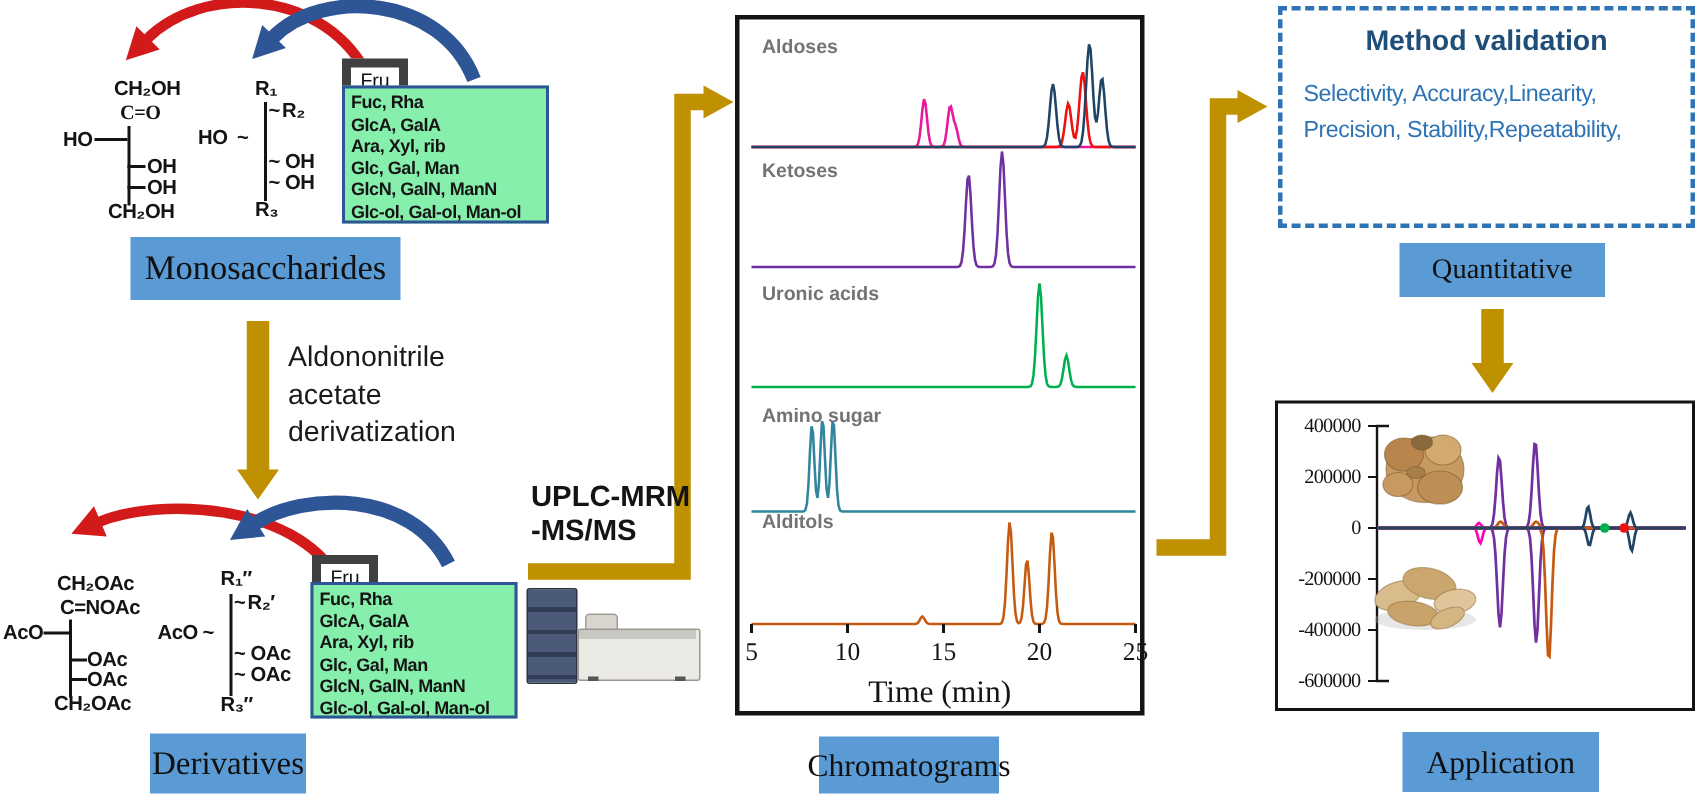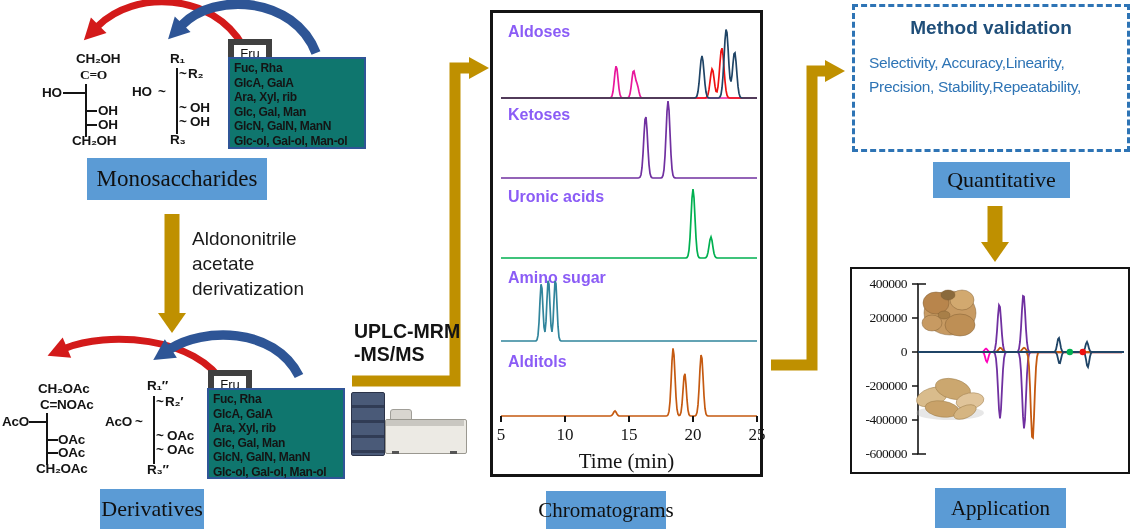--- a/index.html
+++ b/index.html
@@ -12,29 +12,29 @@
            display:flex;align-items:center;justify-content:center;z-index:3;}
   
   .struct{z-index:3;}
   .struct span{position:absolute;font-weight:bold;font-size:13.5px;color:#141414;white-space:nowrap;letter-spacing:-0.3px;}
   .vline{position:absolute;width:2px;background:#141414;}
   .hline{position:absolute;height:2px;background:#141414;}
   .squig{font-weight:bold;color:#141414;}
   
   .frubox{border:6px solid #404040;background:#fff;font-weight:normal;font-size:13px;
           display:flex;align-items:center;justify-content:center;color:#111;z-index:4;}
-  .sugarlist{border:2px solid #2F5597;background:#0f766e;z-index:4;padding:2px 4px;box-sizing:border-box;}
+  .sugarlist{border:2px solid #2F5597;background:#86efac;z-index:4;padding:2px 4px;box-sizing:border-box;}
   .sugarlist div{font-weight:bold;font-size:12px;line-height:14.6px;color:#141414;letter-spacing:-0.3px;white-space:nowrap;}
   
   .deriv-lines div{font-size:19px;line-height:25px;color:#1a1a1a;}
   .uplc-lines div{font-size:19.5px;line-height:23px;font-weight:bold;color:#141414;}
   
   #chrom-panel{left:490px;top:10px;width:273px;height:467px;border:3px solid #141414;
                background:#fff;box-sizing:border-box;z-index:2;}
-  .tracelabel{position:absolute;font-weight:bold;font-size:16px;color:#8b5cf6;white-space:nowrap;}
+  .tracelabel{position:absolute;font-weight:bold;font-size:13px;color:#737373;white-space:nowrap;}
   svg.trace{position:absolute;left:8px;width:256px;height:82px;overflow:visible;}
   .xtick{position:absolute;width:2px;height:6px;background:#141414;}
   .xticklabel{position:absolute;font-family:"Liberation Serif","DejaVu Serif",serif;font-size:17px;color:#141414;transform:translateX(-50%);}
   #time-label{left:0;top:436px;width:267px;text-align:center;
               font-family:"Liberation Serif","DejaVu Serif",serif;font-weight:normal;font-size:21px;color:#141414;}
   
   #mv-box{left:852px;top:4px;width:278px;height:148px;border:3px dashed #2E74B5;background:#fff;box-sizing:border-box;z-index:2;}
   #mv-title{left:0;top:10px;width:272px;text-align:center;font-weight:bold;font-size:19px;color:#1F4E79;}
   #mv-lines{left:14px;top:44px;}
   #mv-lines div{font-size:15.5px;line-height:24px;color:#2E74B5;letter-spacing:-0.3px;white-space:nowrap;}
@@ -183,21 +183,21 @@
     <div class="abs" id="inst-ms-top"></div>
     <div class="abs foot" style="left:6px;top:31px;"></div>
     <div class="abs foot" style="left:64px;top:31px;"></div>
   </div>
 
   <div class="abs" id="chrom-panel">
     <span class="tracelabel" style="left:15px;top:10px;">Aldoses</span>
     <span class="tracelabel" style="left:15px;top:93px;">Ketoses</span>
     <span class="tracelabel" style="left:15px;top:175px;">Uronic acids</span>
     <span class="tracelabel" style="left:15px;top:256px;">Amino sugar</span>
-    <span class="tracelabel" style="left:15px;top:340px;">Alditols</span>
+    <span class="tracelabel" style="left:15px;top:327px;">Alditols</span>
     <svg class="trace" style="top:5px;" viewBox="0 0 256 82">
         <path d="M0,80.0 L1,80.0 L2,80.0 L3,80.0 L4,80.0 L5,80.0 L6,80.0 L7,80.0 L8,80.0 L9,80.0 L10,80.0 L11,80.0 L12,80.0 L13,80.0 L14,80.0 L15,80.0 L16,80.0 L17,80.0 L18,80.0 L19,80.0 L20,80.0 L21,80.0 L22,80.0 L23,80.0 L24,80.0 L25,80.0 L26,80.0 L27,80.0 L28,80.0 L29,80.0 L30,80.0 L31,80.0 L32,80.0 L33,80.0 L34,80.0 L35,80.0 L36,80.0 L37,80.0 L38,80.0 L39,80.0 L40,80.0 L41,80.0 L42,80.0 L43,80.0 L44,80.0 L45,80.0 L46,80.0 L47,80.0 L48,80.0 L49,80.0 L50,80.0 L51,80.0 L52,80.0 L53,80.0 L54,80.0 L55,80.0 L56,80.0 L57,80.0 L58,80.0 L59,80.0 L60,80.0 L61,80.0 L62,80.0 L63,80.0 L64,80.0 L65,80.0 L66,80.0 L67,80.0 L68,80.0 L69,80.0 L70,80.0 L71,80.0 L72,80.0 L73,80.0 L74,80.0 L75,80.0 L76,80.0 L77,80.0 L78,80.0 L79,80.0 L80,80.0 L81,80.0 L82,80.0 L83,80.0 L84,80.0 L85,80.0 L86,80.0 L87,80.0 L88,80.0 L89,80.0 L90,80.0 L91,80.0 L92,80.0 L93,80.0 L94,80.0 L95,80.0 L96,80.0 L97,80.0 L98,80.0 L99,80.0 L100,80.0 L101,80.0 L102,80.0 L103,80.0 L104,80.0 L105,80.0 L106,80.0 L107,80.0 L108,80.0 L109,79.9 L110,79.5 L111,77.9 L112,73.5 L113,64.9 L114,54.4 L115,48.2 L116,51.0 L117,60.7 L118,70.6 L119,76.6 L120,79.1 L121,79.8 L122,80.0 L123,80.0 L124,80.0 L125,80.0 L126,80.0 L127,79.7 L128,78.8 L129,75.9 L130,69.6 L131,60.8 L132,53.7 L133,53.0 L134,57.6 L135,62.4 L136,65.3 L137,68.9 L138,73.7 L139,77.6 L140,79.4 L141,79.9 L142,80.0 L143,80.0 L144,80.0 L145,80.0 L146,80.0 L147,80.0 L148,80.0 L149,80.0 L150,80.0 L151,80.0 L152,80.0 L153,80.0 L154,80.0 L155,80.0 L156,80.0 L157,80.0 L158,80.0 L159,80.0 L160,80.0 L161,80.0 L162,80.0 L163,80.0 L164,80.0 L165,80.0 L166,80.0 L167,80.0 L168,80.0 L169,80.0 L170,80.0 L171,80.0 L172,80.0 L173,80.0 L174,80.0 L175,80.0 L176,80.0 L177,80.0 L178,80.0 L179,80.0 L180,80.0 L181,80.0 L182,80.0 L183,80.0 L184,80.0 L185,80.0 L186,80.0 L187,80.0 L188,80.0 L189,80.0 L190,80.0 L191,80.0 L192,80.0 L193,80.0 L194,80.0 L195,80.0 L196,80.0 L197,80.0 L198,80.0 L199,80.0 L200,80.0 L201,80.0 L202,80.0 L203,80.0 L204,80.0 L205,80.0 L206,80.0 L207,80.0 L208,80.0 L209,80.0 L210,80.0 L211,80.0 L212,80.0 L213,80.0 L214,80.0 L215,80.0 L216,80.0 L217,80.0 L218,80.0 L219,80.0 L220,80.0 L221,80.0 L222,80.0 L223,80.0 L224,80.0 L225,80.0 L226,80.0 L227,80.0 L228,80.0 L229,80.0 L230,80.0 L231,80.0 L232,80.0 L233,80.0 L234,80.0 L235,80.0 L236,80.0 L237,80.0 L238,80.0 L239,80.0 L240,80.0 L241,80.0 L242,80.0 L243,80.0 L244,80.0 L245,80.0 L246,80.0 L247,80.0 L248,80.0 L249,80.0 L250,80.0 L251,80.0 L252,80.0 L253,80.0 L254,80.0 L255,80.0 L256,80.0 " fill="none" stroke="#E8179C" stroke-width="1.7"></path>
         <path d="M0,80.0 L1,80.0 L2,80.0 L3,80.0 L4,80.0 L5,80.0 L6,80.0 L7,80.0 L8,80.0 L9,80.0 L10,80.0 L11,80.0 L12,80.0 L13,80.0 L14,80.0 L15,80.0 L16,80.0 L17,80.0 L18,80.0 L19,80.0 L20,80.0 L21,80.0 L22,80.0 L23,80.0 L24,80.0 L25,80.0 L26,80.0 L27,80.0 L28,80.0 L29,80.0 L30,80.0 L31,80.0 L32,80.0 L33,80.0 L34,80.0 L35,80.0 L36,80.0 L37,80.0 L38,80.0 L39,80.0 L40,80.0 L41,80.0 L42,80.0 L43,80.0 L44,80.0 L45,80.0 L46,80.0 L47,80.0 L48,80.0 L49,80.0 L50,80.0 L51,80.0 L52,80.0 L53,80.0 L54,80.0 L55,80.0 L56,80.0 L57,80.0 L58,80.0 L59,80.0 L60,80.0 L61,80.0 L62,80.0 L63,80.0 L64,80.0 L65,80.0 L66,80.0 L67,80.0 L68,80.0 L69,80.0 L70,80.0 L71,80.0 L72,80.0 L73,80.0 L74,80.0 L75,80.0 L76,80.0 L77,80.0 L78,80.0 L79,80.0 L80,80.0 L81,80.0 L82,80.0 L83,80.0 L84,80.0 L85,80.0 L86,80.0 L87,80.0 L88,80.0 L89,80.0 L90,80.0 L91,80.0 L92,80.0 L93,80.0 L94,80.0 L95,80.0 L96,80.0 L97,80.0 L98,80.0 L99,80.0 L100,80.0 L101,80.0 L102,80.0 L103,80.0 L104,80.0 L105,80.0 L106,80.0 L107,80.0 L108,80.0 L109,80.0 L110,80.0 L111,80.0 L112,80.0 L113,80.0 L114,80.0 L115,80.0 L116,80.0 L117,80.0 L118,80.0 L119,80.0 L120,80.0 L121,80.0 L122,80.0 L123,80.0 L124,80.0 L125,80.0 L126,80.0 L127,80.0 L128,80.0 L129,80.0 L130,80.0 L131,80.0 L132,80.0 L133,80.0 L134,80.0 L135,80.0 L136,80.0 L137,80.0 L138,80.0 L139,80.0 L140,80.0 L141,80.0 L142,80.0 L143,80.0 L144,80.0 L145,80.0 L146,80.0 L147,80.0 L148,80.0 L149,80.0 L150,80.0 L151,80.0 L152,80.0 L153,80.0 L154,80.0 L155,80.0 L156,80.0 L157,80.0 L158,80.0 L159,80.0 L160,80.0 L161,80.0 L162,80.0 L163,80.0 L164,80.0 L165,80.0 L166,80.0 L167,80.0 L168,80.0 L169,80.0 L170,80.0 L171,80.0 L172,80.0 L173,80.0 L174,80.0 L175,80.0 L176,80.0 L177,80.0 L178,80.0 L179,80.0 L180,80.0 L181,80.0 L182,80.0 L183,80.0 L184,80.0 L185,80.0 L186,80.0 L187,80.0 L188,80.0 L189,80.0 L190,80.0 L191,80.0 L192,80.0 L193,80.0 L194,80.0 L195,80.0 L196,80.0 L197,80.0 L198,80.0 L199,80.0 L200,80.0 L201,80.0 L202,80.0 L203,80.0 L204,79.9 L205,79.7 L206,78.8 L207,76.5 L208,71.4 L209,63.7 L210,55.6 L211,51.1 L212,53.1 L213,60.2 L214,68.2 L215,73.4 L216,73.8 L217,68.6 L218,58.0 L219,44.5 L220,33.3 L221,30.2 L222,37.1 L223,50.0 L224,63.0 L225,72.2 L226,77.1 L227,79.1 L228,79.8 L229,80.0 L230,80.0 L231,80.0 L232,80.0 L233,80.0 L234,80.0 L235,80.0 L236,80.0 L237,80.0 L238,80.0 L239,80.0 L240,80.0 L241,80.0 L242,80.0 L243,80.0 L244,80.0 L245,80.0 L246,80.0 L247,80.0 L248,80.0 L249,80.0 L250,80.0 L251,80.0 L252,80.0 L253,80.0 L254,80.0 L255,80.0 L256,80.0 " fill="none" stroke="#EE1111" stroke-width="1.7"></path>
         <path d="M0,80.0 L1,80.0 L2,80.0 L3,80.0 L4,80.0 L5,80.0 L6,80.0 L7,80.0 L8,80.0 L9,80.0 L10,80.0 L11,80.0 L12,80.0 L13,80.0 L14,80.0 L15,80.0 L16,80.0 L17,80.0 L18,80.0 L19,80.0 L20,80.0 L21,80.0 L22,80.0 L23,80.0 L24,80.0 L25,80.0 L26,80.0 L27,80.0 L28,80.0 L29,80.0 L30,80.0 L31,80.0 L32,80.0 L33,80.0 L34,80.0 L35,80.0 L36,80.0 L37,80.0 L38,80.0 L39,80.0 L40,80.0 L41,80.0 L42,80.0 L43,80.0 L44,80.0 L45,80.0 L46,80.0 L47,80.0 L48,80.0 L49,80.0 L50,80.0 L51,80.0 L52,80.0 L53,80.0 L54,80.0 L55,80.0 L56,80.0 L57,80.0 L58,80.0 L59,80.0 L60,80.0 L61,80.0 L62,80.0 L63,80.0 L64,80.0 L65,80.0 L66,80.0 L67,80.0 L68,80.0 L69,80.0 L70,80.0 L71,80.0 L72,80.0 L73,80.0 L74,80.0 L75,80.0 L76,80.0 L77,80.0 L78,80.0 L79,80.0 L80,80.0 L81,80.0 L82,80.0 L83,80.0 L84,80.0 L85,80.0 L86,80.0 L87,80.0 L88,80.0 L89,80.0 L90,80.0 L91,80.0 L92,80.0 L93,80.0 L94,80.0 L95,80.0 L96,80.0 L97,80.0 L98,80.0 L99,80.0 L100,80.0 L101,80.0 L102,80.0 L103,80.0 L104,80.0 L105,80.0 L106,80.0 L107,80.0 L108,80.0 L109,80.0 L110,80.0 L111,80.0 L112,80.0 L113,80.0 L114,80.0 L115,80.0 L116,80.0 L117,80.0 L118,80.0 L119,80.0 L120,80.0 L121,80.0 L122,80.0 L123,80.0 L124,80.0 L125,80.0 L126,80.0 L127,80.0 L128,80.0 L129,80.0 L130,80.0 L131,80.0 L132,80.0 L133,80.0 L134,80.0 L135,80.0 L136,80.0 L137,80.0 L138,80.0 L139,80.0 L140,80.0 L141,80.0 L142,80.0 L143,80.0 L144,80.0 L145,80.0 L146,80.0 L147,80.0 L148,80.0 L149,80.0 L150,80.0 L151,80.0 L152,80.0 L153,80.0 L154,80.0 L155,80.0 L156,80.0 L157,80.0 L158,80.0 L159,80.0 L160,80.0 L161,80.0 L162,80.0 L163,80.0 L164,80.0 L165,80.0 L166,80.0 L167,80.0 L168,80.0 L169,80.0 L170,80.0 L171,80.0 L172,80.0 L173,80.0 L174,80.0 L175,80.0 L176,80.0 L177,80.0 L178,80.0 L179,80.0 L180,80.0 L181,80.0 L182,80.0 L183,80.0 L184,80.0 L185,80.0 L186,80.0 L187,80.0 L188,80.0 L189,80.0 L190,80.0 L191,80.0 L192,80.0 L193,80.0 L194,79.9 L195,79.4 L196,77.8 L197,73.5 L198,65.2 L199,53.4 L200,42.4 L201,38.0 L202,43.1 L203,54.4 L204,66.0 L205,74.0 L206,78.0 L207,79.5 L208,79.9 L209,80.0 L210,80.0 L211,80.0 L212,80.0 L213,80.0 L214,80.0 L215,80.0 L216,80.0 L217,80.0 L218,79.7 L219,78.9 L220,76.4 L221,70.0 L222,57.8 L223,40.1 L224,22.0 L225,11.6 L226,14.6 L227,29.3 L228,47.3 L229,60.3 L230,63.6 L231,57.3 L232,45.5 L233,35.8 L234,34.8 L235,43.6 L236,56.8 L237,68.4 L238,75.4 L239,78.6 L240,79.7 L241,79.9 L242,80.0 L243,80.0 L244,80.0 L245,80.0 L246,80.0 L247,80.0 L248,80.0 L249,80.0 L250,80.0 L251,80.0 L252,80.0 L253,80.0 L254,80.0 L255,80.0 L256,80.0 " fill="none" stroke="#1F4466" stroke-width="1.7"></path>
       </svg>
     <svg class="trace" style="top:85px;" viewBox="0 0 256 82">
         <path d="M0,80.0 L1,80.0 L2,80.0 L3,80.0 L4,80.0 L5,80.0 L6,80.0 L7,80.0 L8,80.0 L9,80.0 L10,80.0 L11,80.0 L12,80.0 L13,80.0 L14,80.0 L15,80.0 L16,80.0 L17,80.0 L18,80.0 L19,80.0 L20,80.0 L21,80.0 L22,80.0 L23,80.0 L24,80.0 L25,80.0 L26,80.0 L27,80.0 L28,80.0 L29,80.0 L30,80.0 L31,80.0 L32,80.0 L33,80.0 L34,80.0 L35,80.0 L36,80.0 L37,80.0 L38,80.0 L39,80.0 L40,80.0 L41,80.0 L42,80.0 L43,80.0 L44,80.0 L45,80.0 L46,80.0 L47,80.0 L48,80.0 L49,80.0 L50,80.0 L51,80.0 L52,80.0 L53,80.0 L54,80.0 L55,80.0 L56,80.0 L57,80.0 L58,80.0 L59,80.0 L60,80.0 L61,80.0 L62,80.0 L63,80.0 L64,80.0 L65,80.0 L66,80.0 L67,80.0 L68,80.0 L69,80.0 L70,80.0 L71,80.0 L72,80.0 L73,80.0 L74,80.0 L75,80.0 L76,80.0 L77,80.0 L78,80.0 L79,80.0 L80,80.0 L81,80.0 L82,80.0 L83,80.0 L84,80.0 L85,80.0 L86,80.0 L87,80.0 L88,80.0 L89,80.0 L90,80.0 L91,80.0 L92,80.0 L93,80.0 L94,80.0 L95,80.0 L96,80.0 L97,80.0 L98,80.0 L99,80.0 L100,80.0 L101,80.0 L102,80.0 L103,80.0 L104,80.0 L105,80.0 L106,80.0 L107,80.0 L108,80.0 L109,80.0 L110,80.0 L111,80.0 L112,80.0 L113,80.0 L114,80.0 L115,80.0 L116,80.0 L117,80.0 L118,80.0 L119,80.0 L120,80.0 L121,80.0 L122,80.0 L123,80.0 L124,80.0 L125,80.0 L126,80.0 L127,80.0 L128,80.0 L129,80.0 L130,80.0 L131,80.0 L132,80.0 L133,80.0 L134,80.0 L135,80.0 L136,80.0 L137,80.0 L138,79.8 L139,79.2 L140,76.7 L141,69.7 L142,55.9 L143,37.0 L144,21.4 L145,19.1 L146,31.8 L147,50.9 L148,66.6 L149,75.3 L150,78.7 L151,79.7 L152,80.0 L153,80.0 L154,80.0 L155,80.0 L156,80.0 L157,80.0 L158,80.0 L159,80.0 L160,79.9 L161,79.5 L162,77.5 L163,71.6 L164,58.0 L165,36.2 L166,13.5 L167,3.0 L168,12.0 L169,34.3 L170,56.5 L171,70.8 L172,77.3 L173,79.4 L174,79.9 L175,80.0 L176,80.0 L177,80.0 L178,80.0 L179,80.0 L180,80.0 L181,80.0 L182,80.0 L183,80.0 L184,80.0 L185,80.0 L186,80.0 L187,80.0 L188,80.0 L189,80.0 L190,80.0 L191,80.0 L192,80.0 L193,80.0 L194,80.0 L195,80.0 L196,80.0 L197,80.0 L198,80.0 L199,80.0 L200,80.0 L201,80.0 L202,80.0 L203,80.0 L204,80.0 L205,80.0 L206,80.0 L207,80.0 L208,80.0 L209,80.0 L210,80.0 L211,80.0 L212,80.0 L213,80.0 L214,80.0 L215,80.0 L216,80.0 L217,80.0 L218,80.0 L219,80.0 L220,80.0 L221,80.0 L222,80.0 L223,80.0 L224,80.0 L225,80.0 L226,80.0 L227,80.0 L228,80.0 L229,80.0 L230,80.0 L231,80.0 L232,80.0 L233,80.0 L234,80.0 L235,80.0 L236,80.0 L237,80.0 L238,80.0 L239,80.0 L240,80.0 L241,80.0 L242,80.0 L243,80.0 L244,80.0 L245,80.0 L246,80.0 L247,80.0 L248,80.0 L249,80.0 L250,80.0 L251,80.0 L252,80.0 L253,80.0 L254,80.0 L255,80.0 L256,80.0 " fill="none" stroke="#7030A0" stroke-width="1.7"></path>
       </svg>
     <svg class="trace" style="top:165px;" viewBox="0 0 256 82">
         <path d="M0,80.0 L1,80.0 L2,80.0 L3,80.0 L4,80.0 L5,80.0 L6,80.0 L7,80.0 L8,80.0 L9,80.0 L10,80.0 L11,80.0 L12,80.0 L13,80.0 L14,80.0 L15,80.0 L16,80.0 L17,80.0 L18,80.0 L19,80.0 L20,80.0 L21,80.0 L22,80.0 L23,80.0 L24,80.0 L25,80.0 L26,80.0 L27,80.0 L28,80.0 L29,80.0 L30,80.0 L31,80.0 L32,80.0 L33,80.0 L34,80.0 L35,80.0 L36,80.0 L37,80.0 L38,80.0 L39,80.0 L40,80.0 L41,80.0 L42,80.0 L43,80.0 L44,80.0 L45,80.0 L46,80.0 L47,80.0 L48,80.0 L49,80.0 L50,80.0 L51,80.0 L52,80.0 L53,80.0 L54,80.0 L55,80.0 L56,80.0 L57,80.0 L58,80.0 L59,80.0 L60,80.0 L61,80.0 L62,80.0 L63,80.0 L64,80.0 L65,80.0 L66,80.0 L67,80.0 L68,80.0 L69,80.0 L70,80.0 L71,80.0 L72,80.0 L73,80.0 L74,80.0 L75,80.0 L76,80.0 L77,80.0 L78,80.0 L79,80.0 L80,80.0 L81,80.0 L82,80.0 L83,80.0 L84,80.0 L85,80.0 L86,80.0 L87,80.0 L88,80.0 L89,80.0 L90,80.0 L91,80.0 L92,80.0 L93,80.0 L94,80.0 L95,80.0 L96,80.0 L97,80.0 L98,80.0 L99,80.0 L100,80.0 L101,80.0 L102,80.0 L103,80.0 L104,80.0 L105,80.0 L106,80.0 L107,80.0 L108,80.0 L109,80.0 L110,80.0 L111,80.0 L112,80.0 L113,80.0 L114,80.0 L115,80.0 L116,80.0 L117,80.0 L118,80.0 L119,80.0 L120,80.0 L121,80.0 L122,80.0 L123,80.0 L124,80.0 L125,80.0 L126,80.0 L127,80.0 L128,80.0 L129,80.0 L130,80.0 L131,80.0 L132,80.0 L133,80.0 L134,80.0 L135,80.0 L136,80.0 L137,80.0 L138,80.0 L139,80.0 L140,80.0 L141,80.0 L142,80.0 L143,80.0 L144,80.0 L145,80.0 L146,80.0 L147,80.0 L148,80.0 L149,80.0 L150,80.0 L151,80.0 L152,80.0 L153,80.0 L154,80.0 L155,80.0 L156,80.0 L157,80.0 L158,80.0 L159,80.0 L160,80.0 L161,80.0 L162,80.0 L163,80.0 L164,80.0 L165,80.0 L166,80.0 L167,80.0 L168,80.0 L169,80.0 L170,80.0 L171,80.0 L172,80.0 L173,80.0 L174,80.0 L175,80.0 L176,80.0 L177,80.0 L178,80.0 L179,80.0 L180,80.0 L181,80.0 L182,80.0 L183,80.0 L184,80.0 L185,79.9 L186,79.5 L187,77.7 L188,72.1 L189,59.6 L190,39.9 L191,19.8 L192,11.0 L193,19.8 L194,39.9 L195,59.6 L196,72.1 L197,77.7 L198,79.5 L199,79.9 L200,80.0 L201,80.0 L202,80.0 L203,80.0 L204,79.9 L205,79.5 L206,78.1 L207,74.4 L208,68.2 L209,61.6 L210,59.0 L211,62.5 L212,69.3 L213,75.2 L214,78.4 L215,79.6 L216,79.9 L217,80.0 L218,80.0 L219,80.0 L220,80.0 L221,80.0 L222,80.0 L223,80.0 L224,80.0 L225,80.0 L226,80.0 L227,80.0 L228,80.0 L229,80.0 L230,80.0 L231,80.0 L232,80.0 L233,80.0 L234,80.0 L235,80.0 L236,80.0 L237,80.0 L238,80.0 L239,80.0 L240,80.0 L241,80.0 L242,80.0 L243,80.0 L244,80.0 L245,80.0 L246,80.0 L247,80.0 L248,80.0 L249,80.0 L250,80.0 L251,80.0 L252,80.0 L253,80.0 L254,80.0 L255,80.0 L256,80.0 " fill="none" stroke="#00B050" stroke-width="1.7"></path>
@@ -228,21 +228,21 @@
   </div>
 
   <div class="abs" id="mv-box">
     <div class="abs" id="mv-title">Method validation</div>
     <div class="abs" id="mv-lines">
         <div>Selectivity,  Accuracy,Linearity,</div>
         <div>Precision, Stability,Repeatability,</div>
       </div>
   </div>
 
-  <div class="abs bluebox" style="left:933px;top:162px;width:137px;height:36px;font-size:22px;">
+  <div class="abs bluebox" style="left:933px;top:162px;width:137px;height:36px;font-size:19px;">
     <span>Quantitative</span>
   </div>
 
   <div class="abs" id="app-frame">
     <div class="abs" id="app-ylabels" style="left:0;top:0;width:100%;height:100%;">
         <span class="ylabel" style="top: 7px;">400000</span>
         <span class="ylabel" style="top: 41px;">200000</span>
         <span class="ylabel" style="top: 75px;">0</span>
         <span class="ylabel" style="top: 109px;">-200000</span>
         <span class="ylabel" style="top: 143px;">-400000</span>

